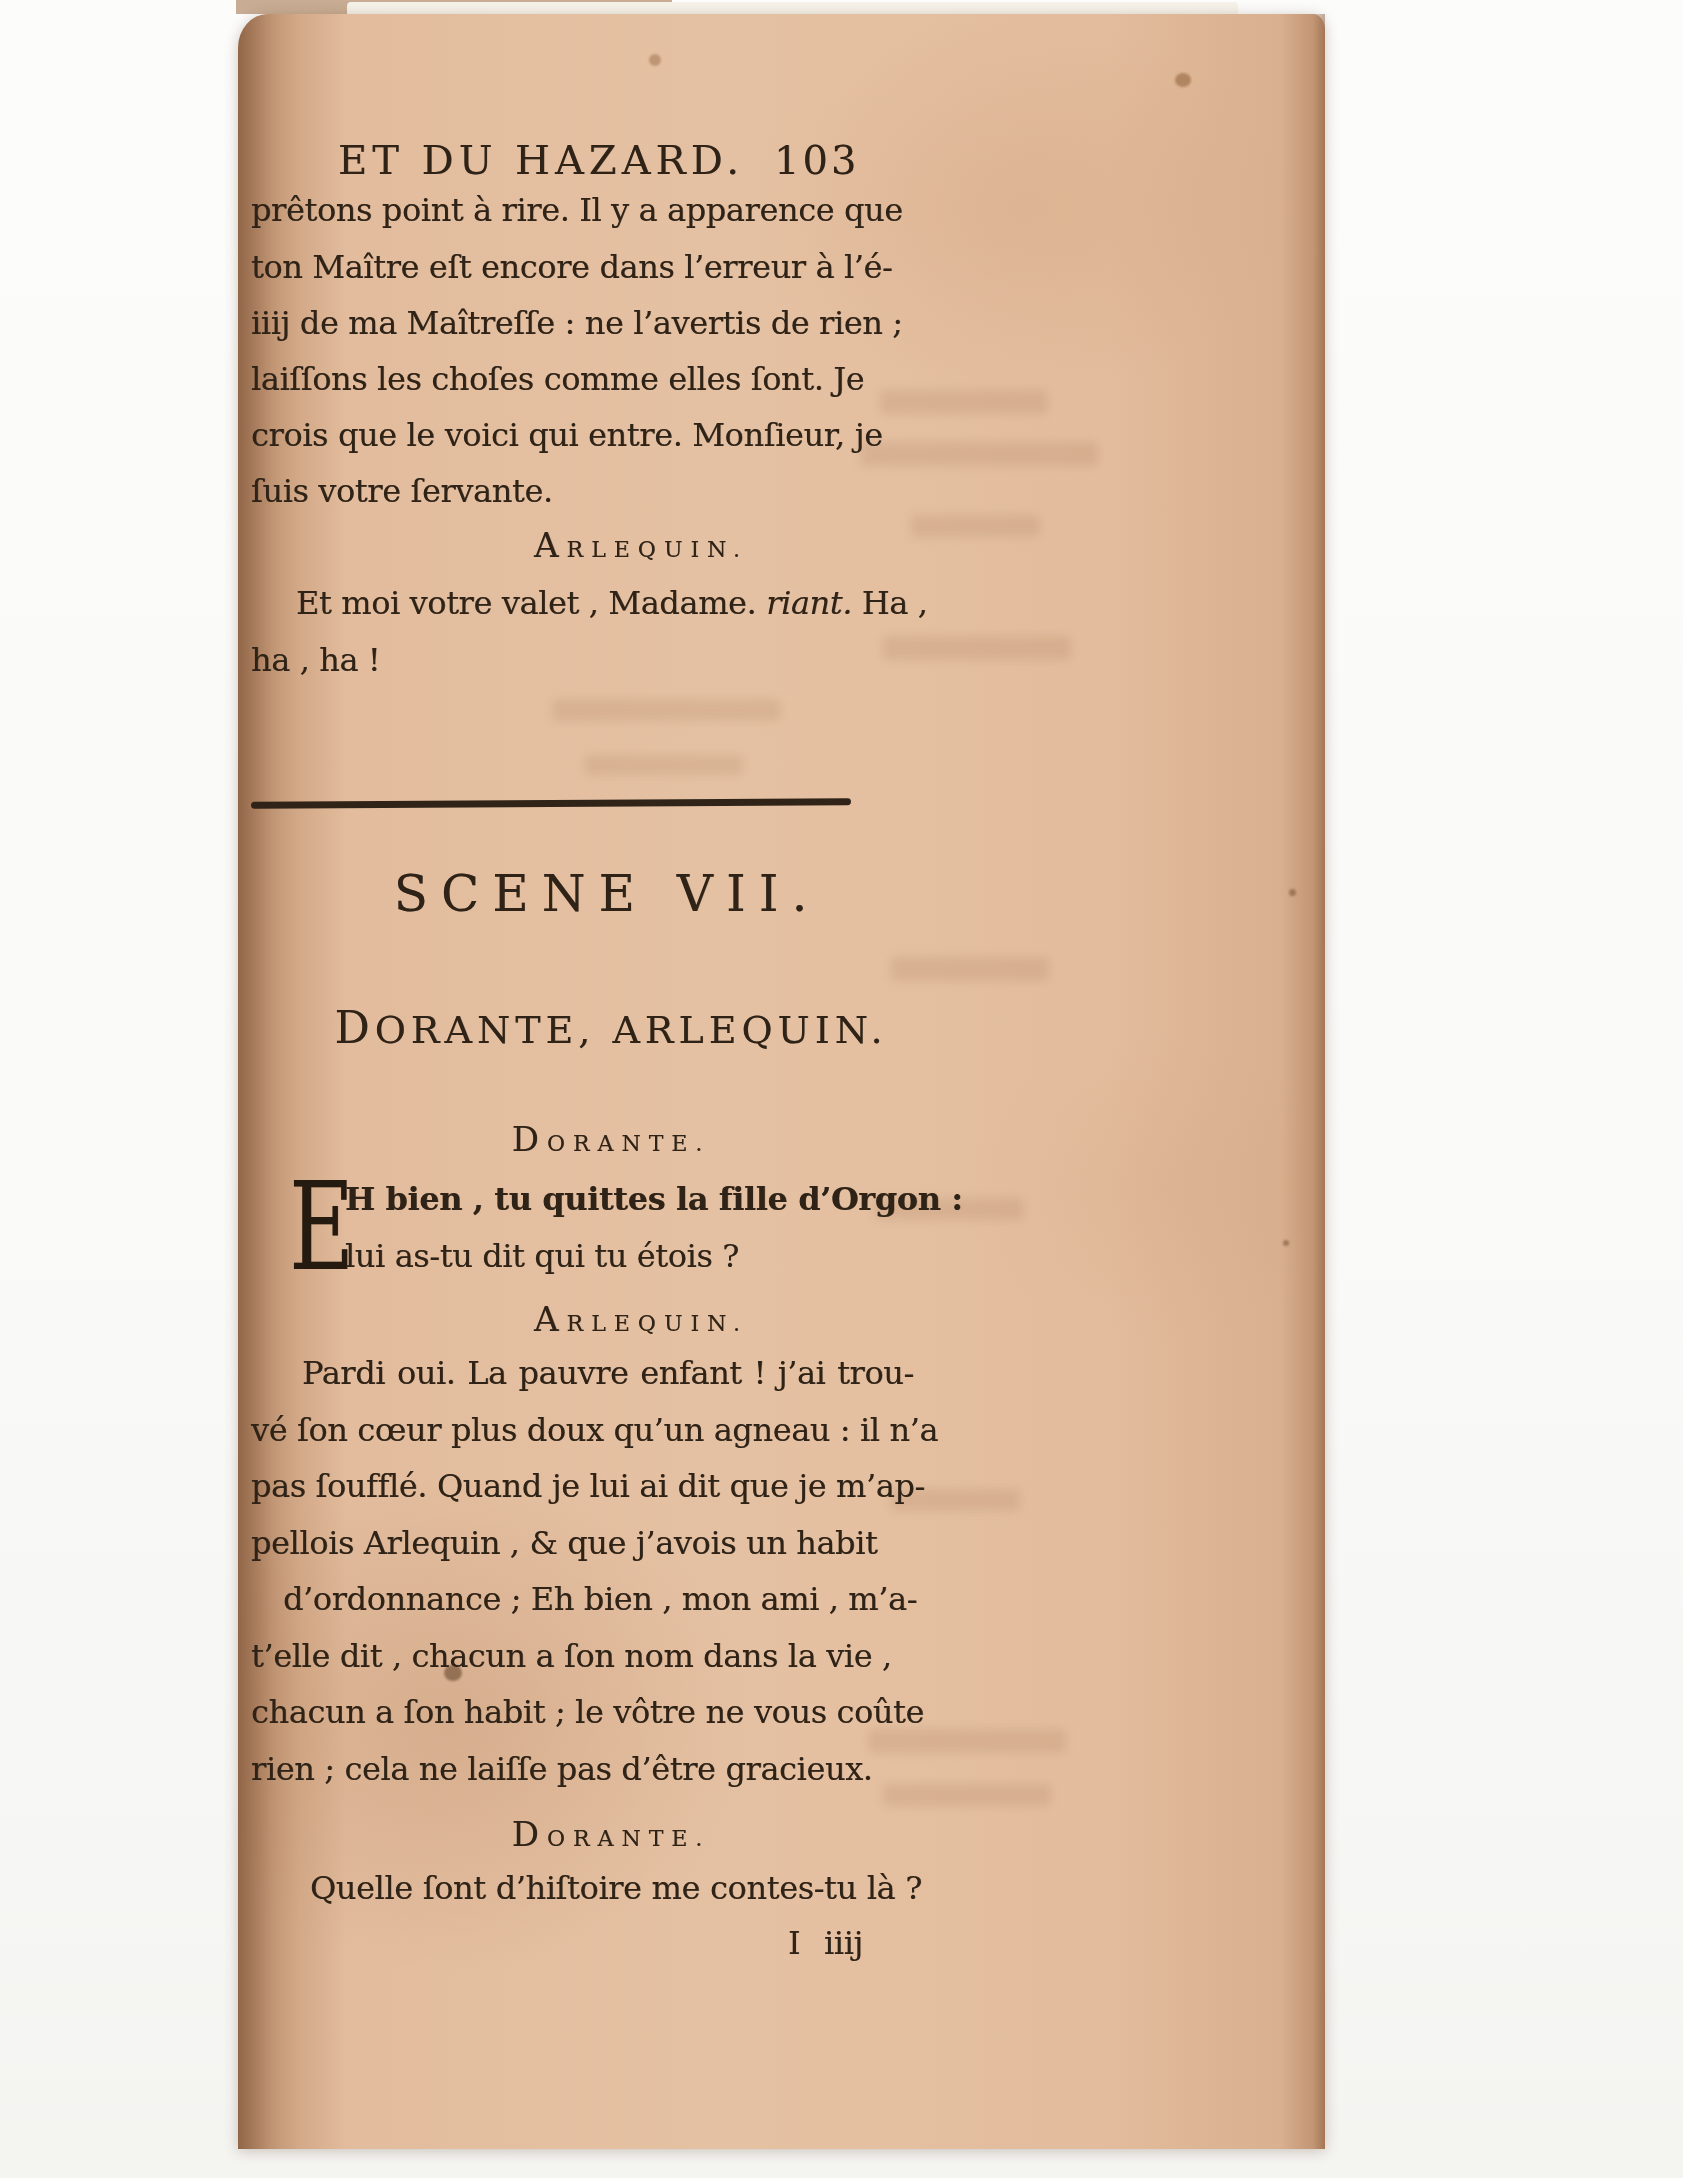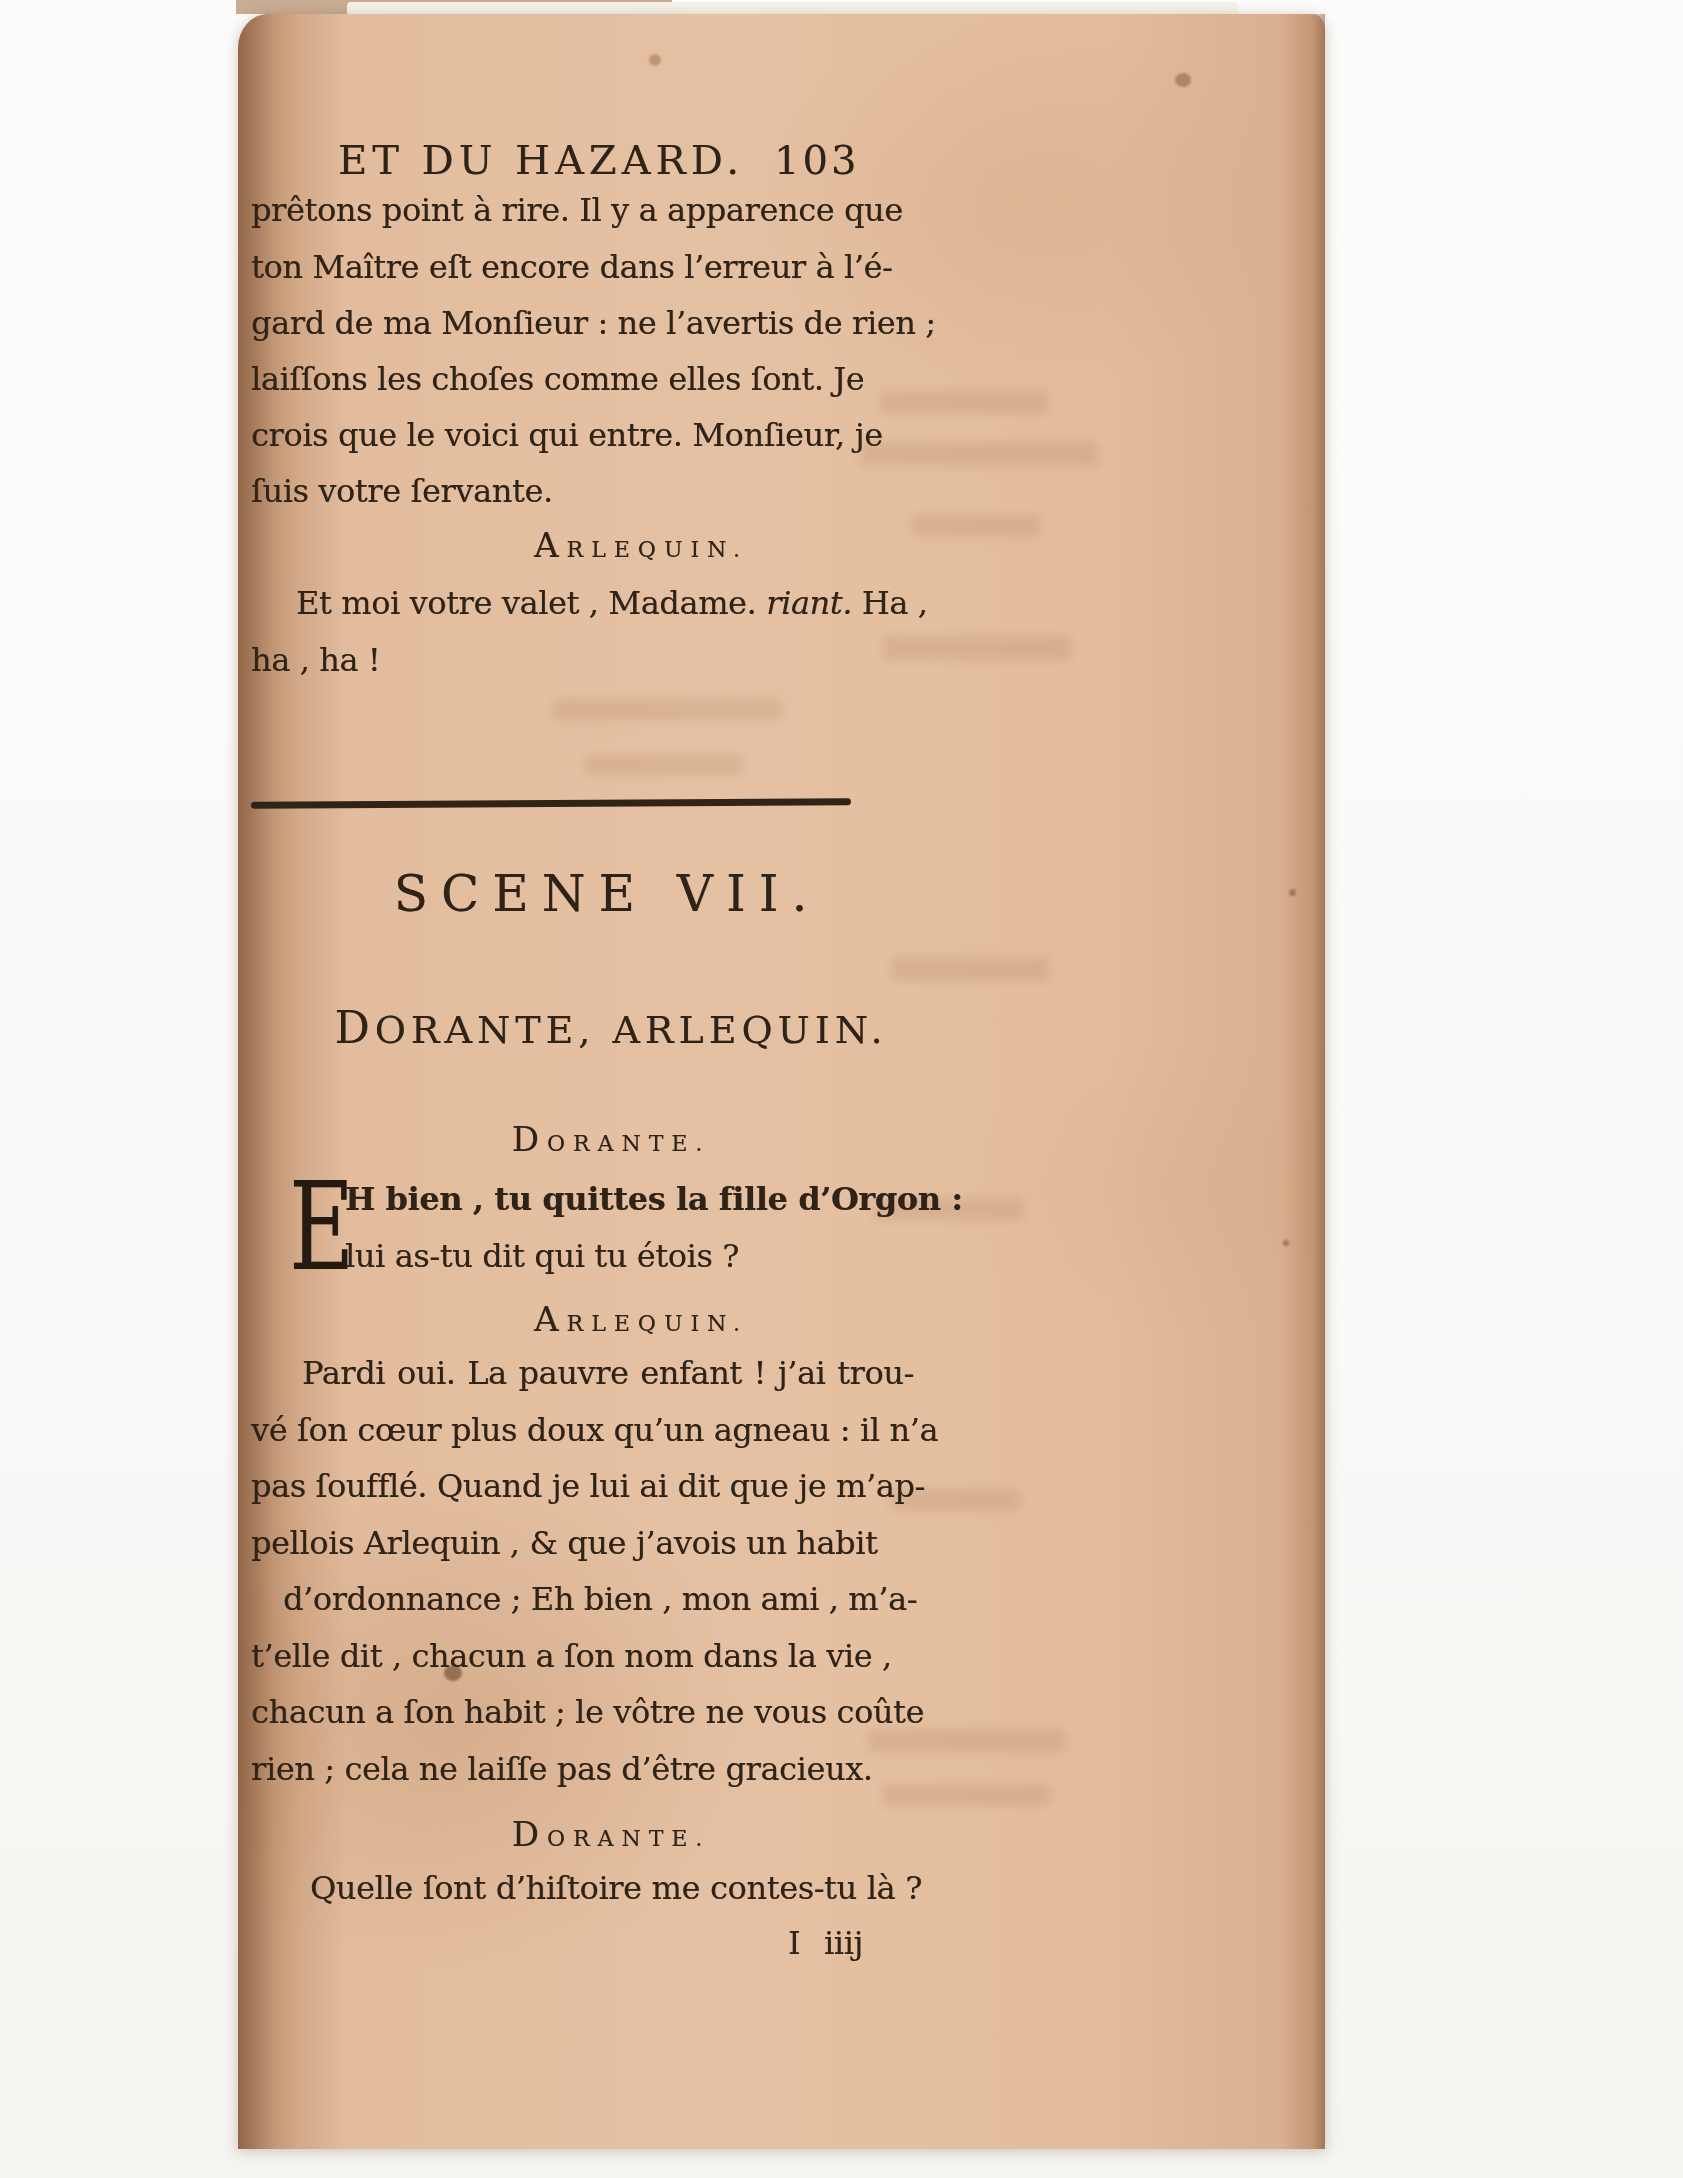--- a/index.html
+++ b/index.html
@@ -89,21 +89,21 @@
     <div class="stain" style="left:1045px;top:1226px;width:6px;height:6px;background:rgba(110,70,40,.5);"></div>
 
     <div class="text-col">
 
       <div class="abs header-row" style="top:123px;">
         <span>ET DU HAZARD.</span><span class="pgnum">103</span>
       </div>
 
       <div class="abs line" style="top:177px;">prêtons point à rire. Il y a apparence que</div>
       <div class="abs line" style="top:234px;">ton Maître eſt encore dans l’erreur à l’é-</div>
-      <div class="abs line" style="top:290px;">gard de ma Monſieur : ne l’avertis de rien ;</div>
+      <div class="abs line" style="top:290px;">iiij de ma Maîtreſſe : ne l’avertis de rien ;</div>
       <div class="abs line" style="top:346px;">laiſſons les choſes comme elles ſont. Je</div>
       <div class="abs line" style="top:402px;">crois que le voici qui entre. Monſieur, je</div>
       <div class="abs line loose" style="top:458px;">ſuis votre ſervante.</div>
 
       <div class="abs speaker off-arl" style="top:511px;">ARLEQUIN.</div>
 
       <div class="abs line indent45" style="top:570px;"><span>Et moi votre valet , Madame. </span><span class="it">riant.</span><span> Ha ,</span></div>
       <div class="abs line loose" style="top:627px;">ha , ha !</div>
 
       <div class="abs rule" style="top:786px;width:600px;"></div>

